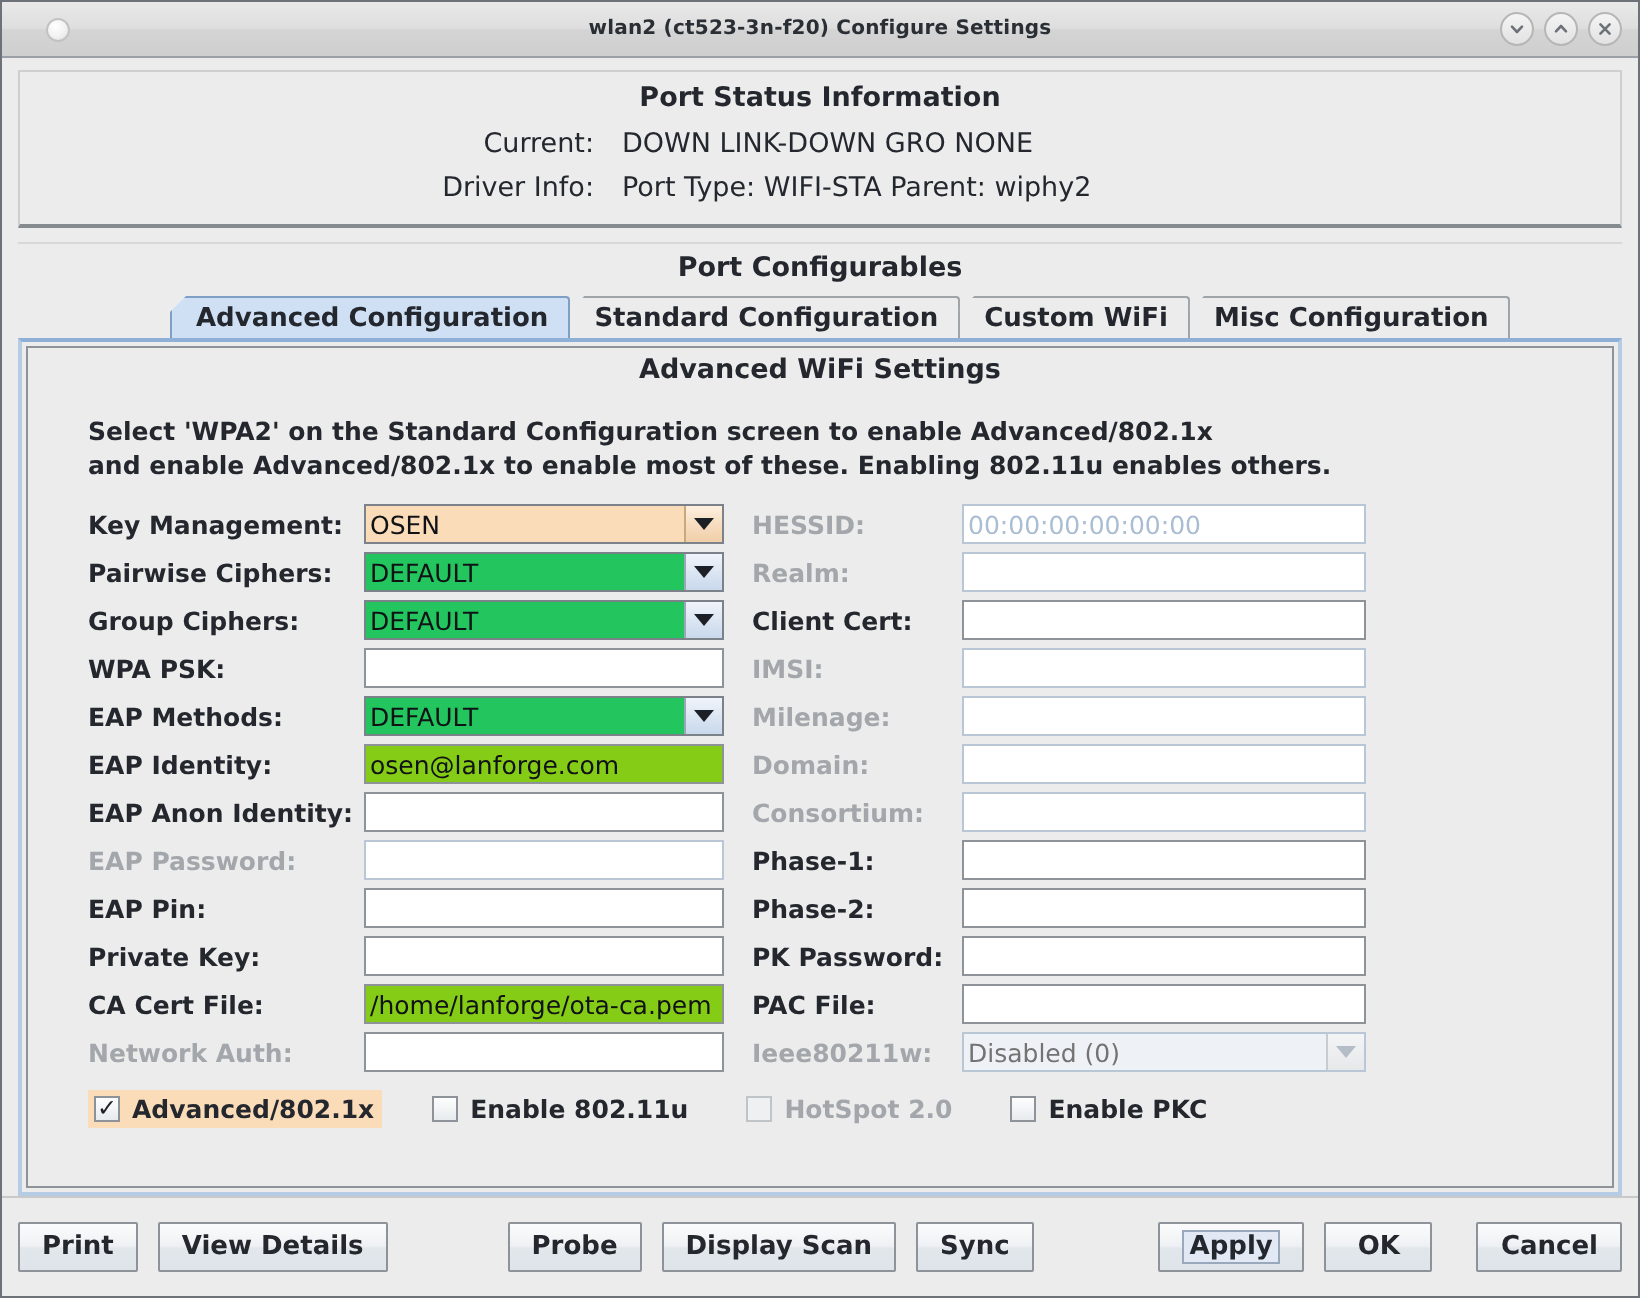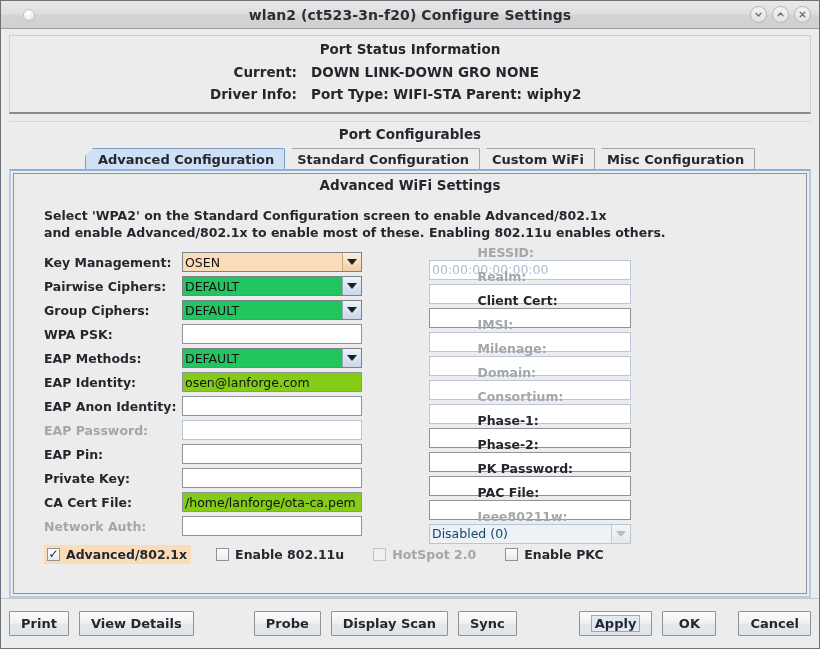--- a/index.html
+++ b/index.html
@@ -25,21 +25,21 @@
     height: 28px;
     flex: 0 0 28px;
     background: linear-gradient(to bottom, #e9e9e9 0%, #dedede 48%, #d4d4d4 52%, #cfcfcf 100%);
     border-bottom: 1px solid #9aa0a6;
     display: flex; align-items: center;
     box-sizing: border-box;
   }
   .title-text {
     position: absolute; left: 0; right: 0; top: 0; bottom: 0;
     display: flex; align-items: center; justify-content: center;
-    font-size: 14px; font-weight: bold; color: #2a2f35;
+    font-size: 10px; font-weight: bold; color: #2a2f35;
     letter-spacing: 0.1px;
     pointer-events: none;
   }
   .tb-left-icon {
     width: 12px; height: 12px; margin-left: 22px;
     border-radius: 50%;
     background: radial-gradient(circle at 35% 30%, #ffffff 0%, #f2f2f2 55%, #dcdcdc 100%);
     border: 1px solid #c2c2c2;
     box-sizing: border-box;
     z-index: 2;
@@ -74,21 +74,21 @@
     padding: 5px 0 7px 0;
     box-sizing: border-box;
   }
   .status-title {
     text-align: center;
     font-size: 13.5px; font-weight: bold; color: #24282e;
     padding-bottom: 4px;
   }
   .status-row {
     display: flex; justify-content: center;
-    font-size: 13.5px; color: #24282e; font-weight: bold;
+    font-size: 13.5px; color: #24282e; font-weight: normal;
     line-height: 22px;
   }
   .status-row .lbl { width: 118px; text-align: right; padding-right: 14px; }
   .status-row .val { width: 330px; text-align: left; }
   .status-row.driver .lbl { width: 118px; }
   .status-row.driver .val { width: 330px; }
 
   
   .config-area {
     margin: 7px 8px 0 8px;
@@ -174,21 +174,21 @@
   
   .form {
     display: block;
     padding-left: 30px;
   }
   .frow {
     display: flex; align-items: center;
     height: 24px;
   }
   .cellL { display: flex; align-items: center; width: 332px; }
-  .cellR { display: flex; align-items: center; width: 308px; flex-direction: column; }
+  .cellR { display: flex; align-items: center; width: 308px; }
   .flabel {
     font-size: 12.5px; font-weight: bold; color: #24282e;
     white-space: nowrap;
   }
   .flabel.dim { color: #a3a6aa; }
   .cellL .flabel { width: 138px; }
   .cellR .flabel { width: 105px; }
 
   .field {
     height: 20px;
@@ -236,21 +236,21 @@
     background: linear-gradient(to bottom, #f0f4fa 0%, #dce6f3 50%, #c9d8ec 100%);
     border-left: 1px solid #9aa7b6;
     display: flex; align-items: center; justify-content: center;
   }
   .combo.hl { background: #fadcb8; }
   .combo.hl .carrow {
     background: linear-gradient(to bottom, #fdf0e0 0%, #f7ddc0 50%, #f0cfa8 100%);
     border-left: 1px solid #c9a87e;
   }
   .combo.dim { border-color: #b9c6d6; background: #eef1f5; }
-  .combo.dim .ctext { color: #0c4a6e; }
+  .combo.dim .ctext { color: #737373; }
   .combo.dim .carrow {
     background: linear-gradient(to bottom, #f3f4f6, #e6e8ea);
     border-left: 1px solid #c7ccd2;
   }
 
   .tri { width: 0; height: 0; border-left: 5px solid transparent; border-right: 5px solid transparent; border-top: 6px solid #1c2026; }
   .combo.dim .tri { border-top-color: #b4bcc6; }
 
   
   .checkrow {

